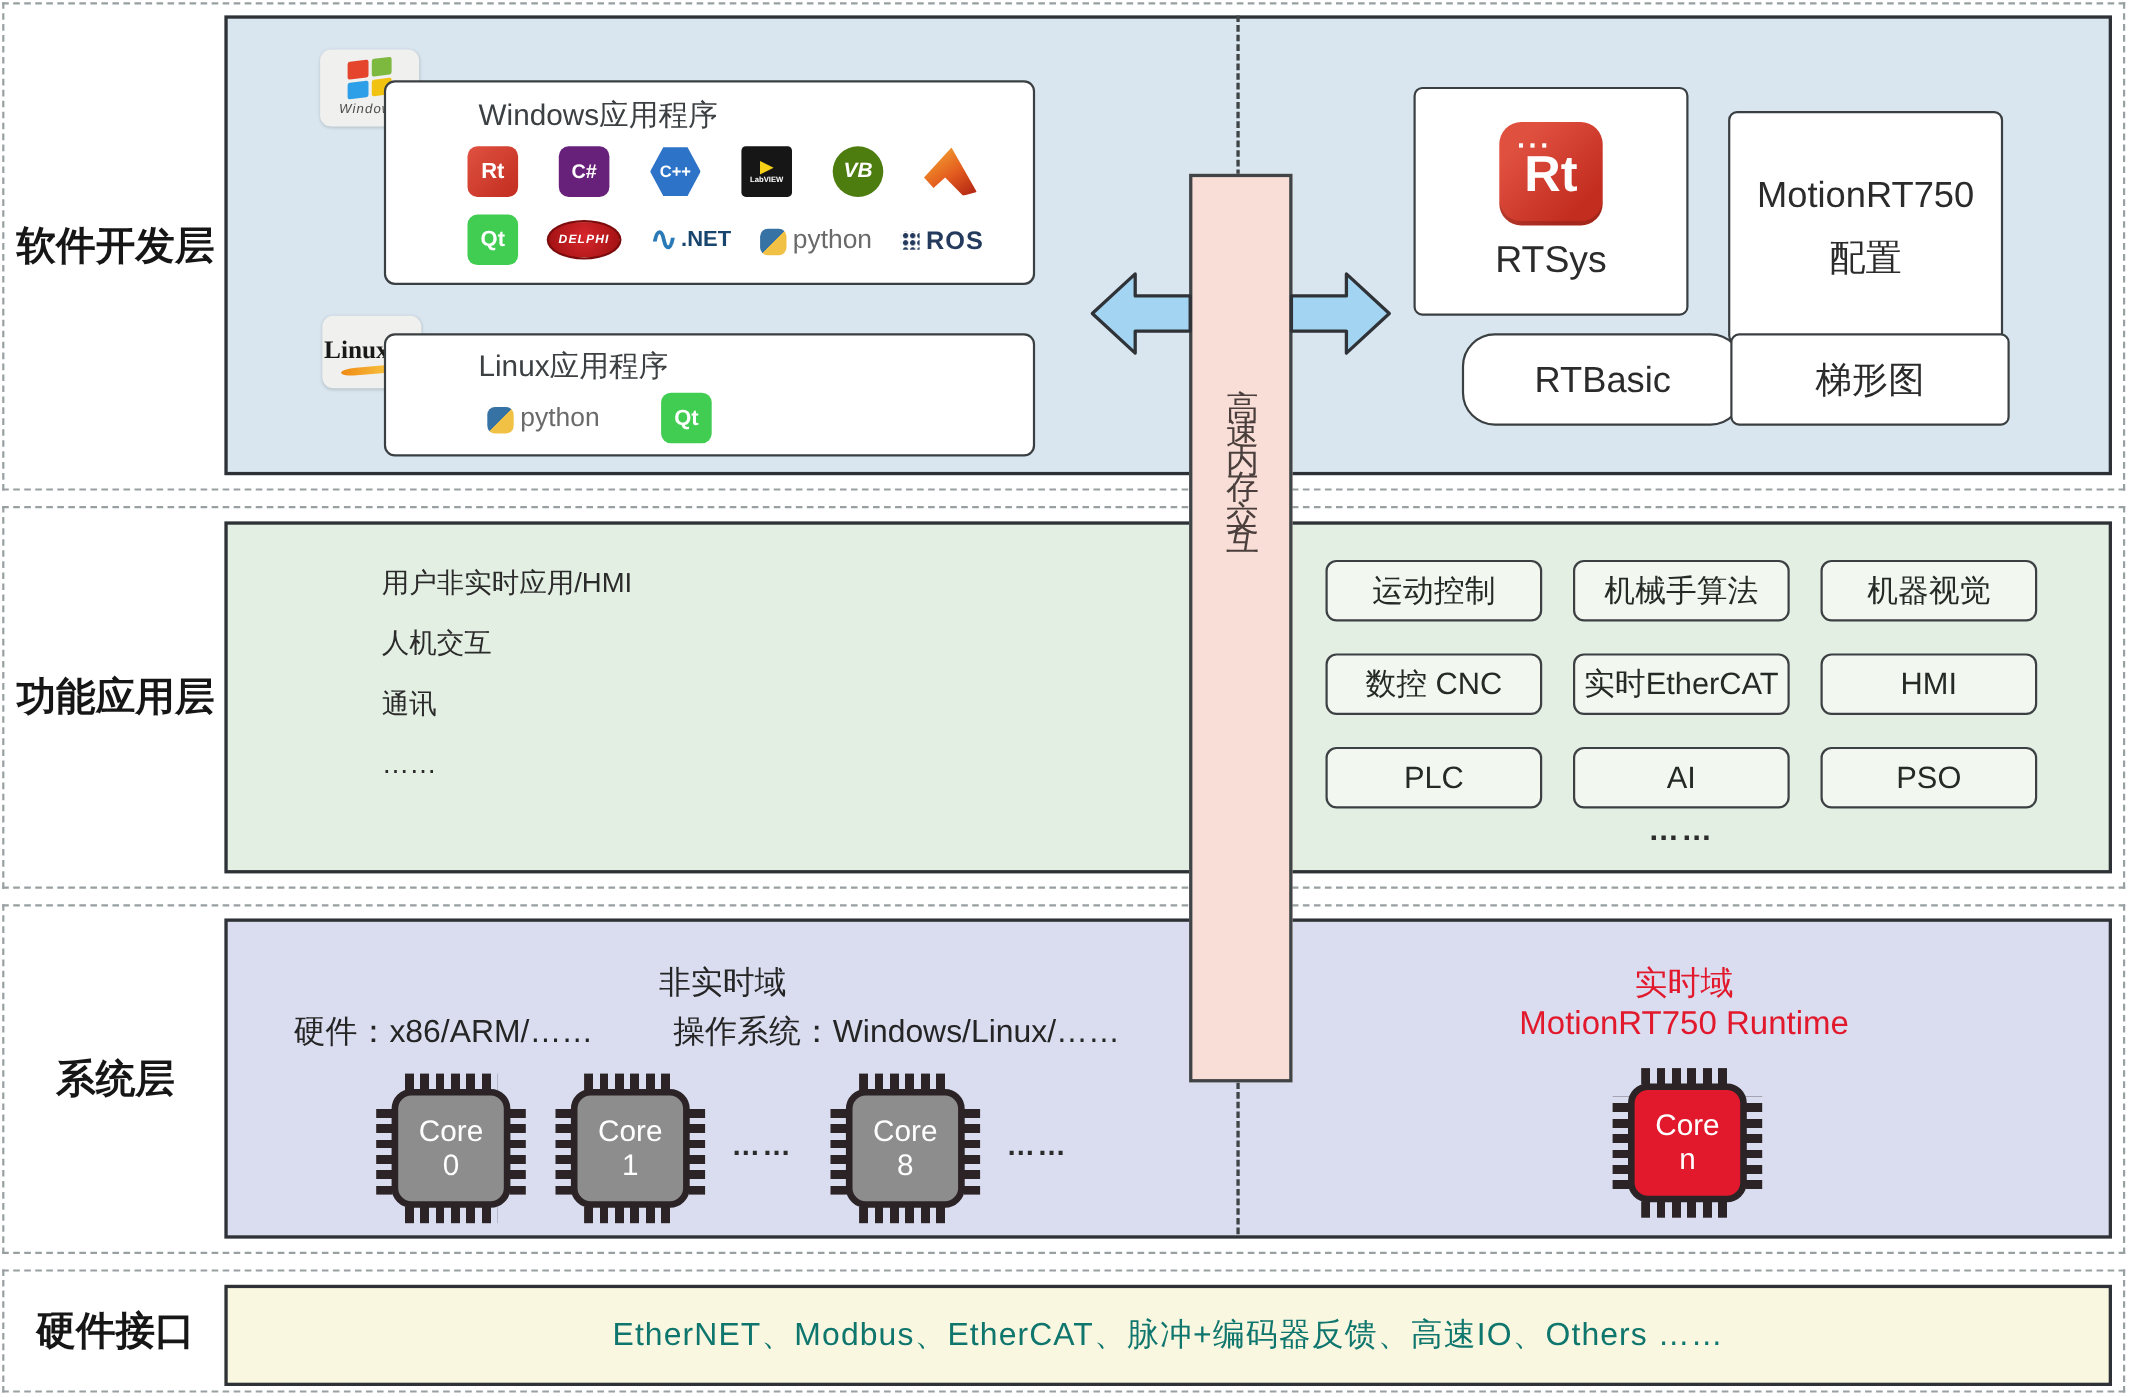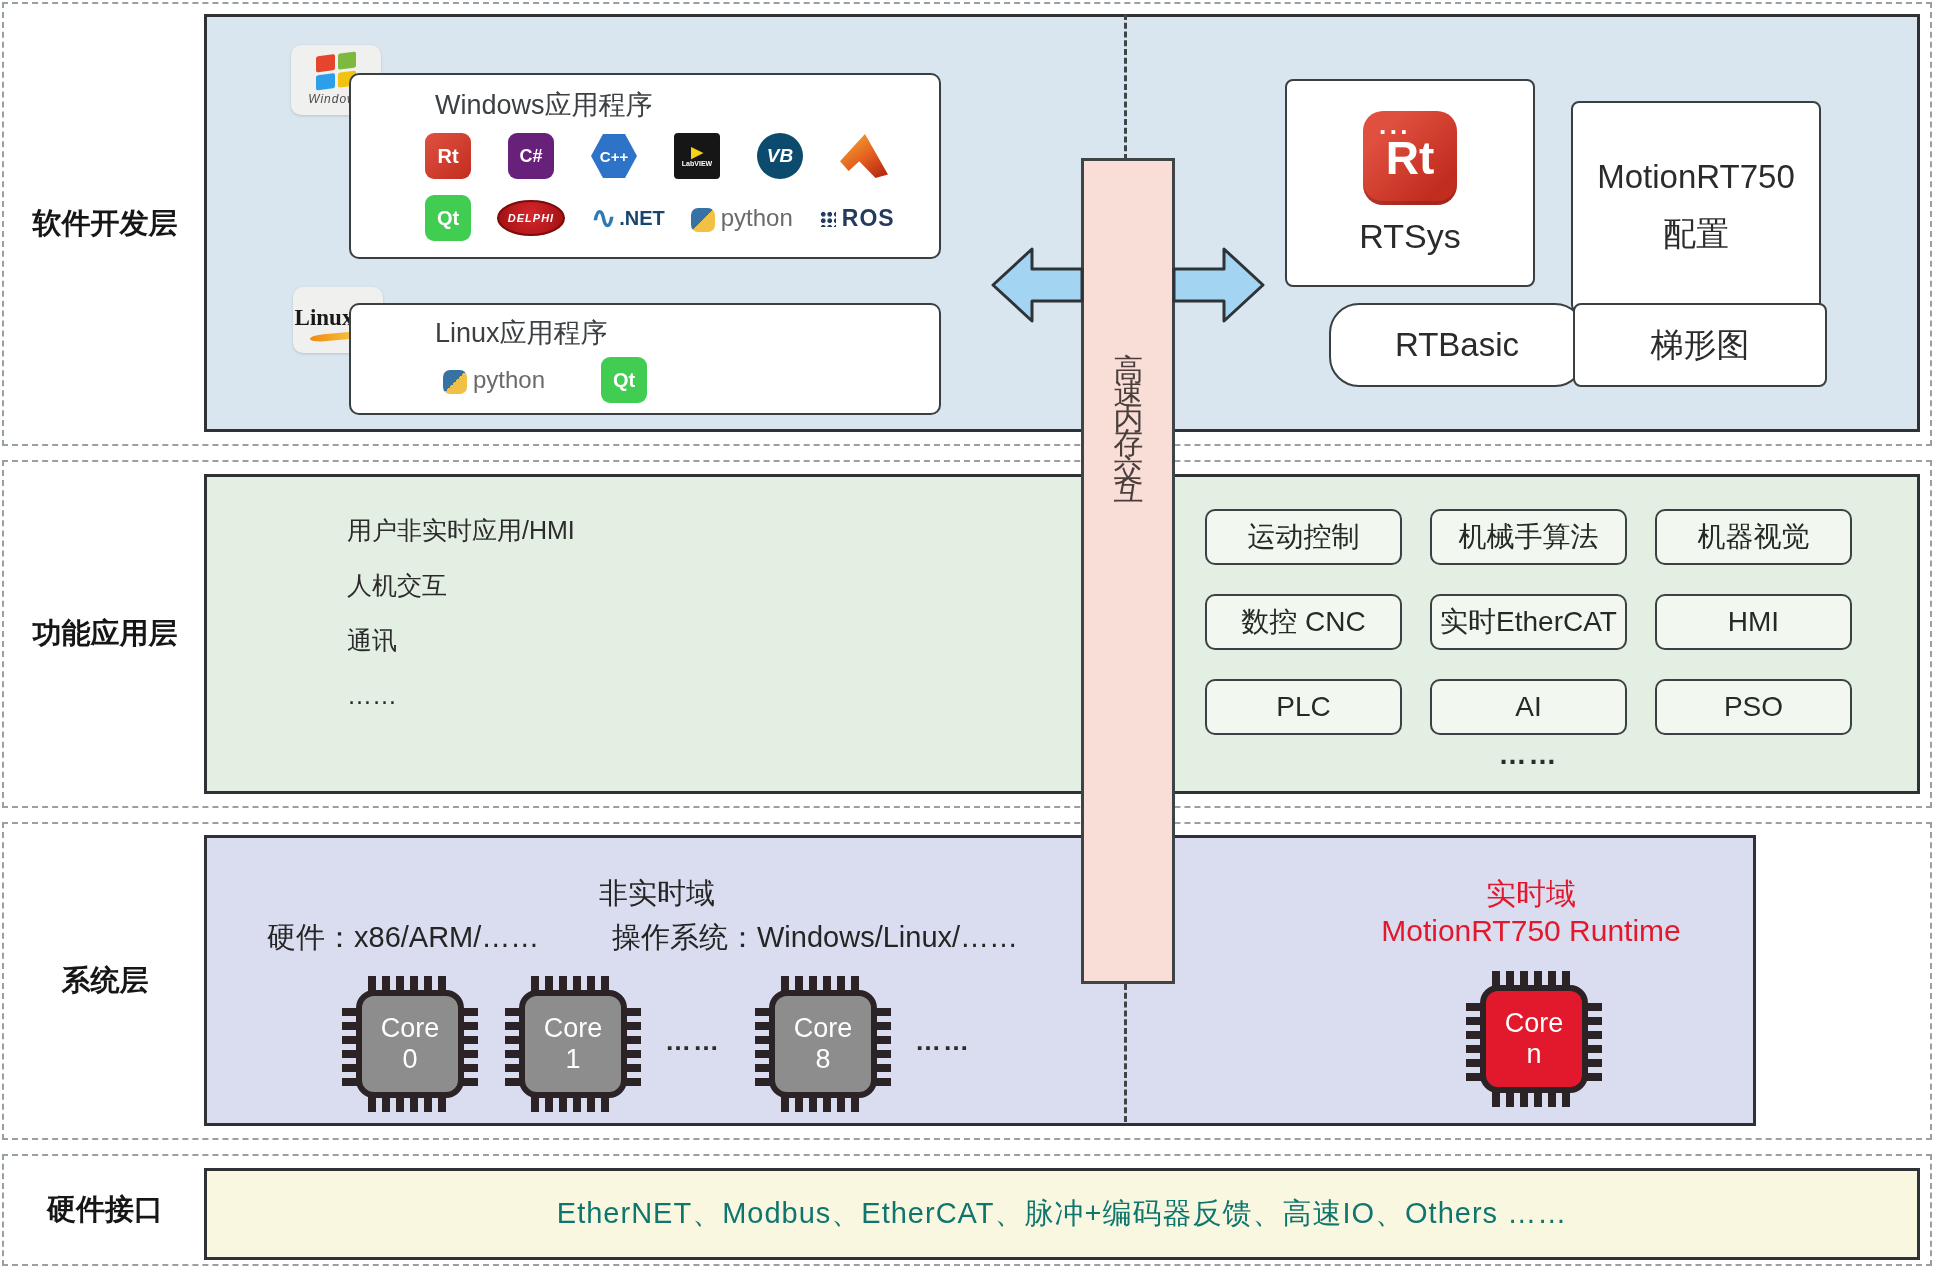--- a/index.html
+++ b/index.html
@@ -5,25 +5,25 @@
   html,body{margin:0;padding:0;background:#fff;}
   .canvas{position:relative;width:1936px;height:1270px;background:#fff;
           font-family:"Liberation Sans",sans-serif;overflow:hidden;}
   
   .band{position:absolute;left:2px;width:1930px;border:2px dashed #98a0a2;background:#fff;box-sizing:border-box;}
   .band1{top:2px;height:444px;}
   .band2{top:460px;height:348px;}
   .band3{top:822px;height:318px;}
   .band4{top:1154px;height:112px;}
   .layer-label{position:absolute;left:0;top:50%;transform:translateY(-50%);width:202px;
-               text-align:center;font-size:29px;font-weight:700;color:#161616;white-space:nowrap;}
+               text-align:center;font-size:36px;font-weight:700;color:#161616;white-space:nowrap;}
   .panel{position:absolute;border:3px solid #2e3236;box-sizing:border-box;}
   .panel-blue{left:200px;top:10px;width:1716px;height:418px;background:#d9e6ef;}
   .panel-green{left:200px;top:12px;width:1716px;height:320px;background:#e3efe3;}
-  .panel-lav{left:200px;top:11px;width:1552px;height:291px;background:#d9ddef;}
+  .panel-lav{left:200px;top:11px;width:1716px;height:291px;background:#d9ddef;}
   .panel-yellow{left:200px;top:12px;width:1716px;height:92px;background:#faf7e1;}
   
   .badge{position:absolute;background:#f0f0ef;border-radius:10px;display:flex;flex-direction:column;
          align-items:center;justify-content:center;box-shadow:0 1px 3px rgba(0,0,0,.15);}
   .win-badge{left:84px;top:28px;width:90px;height:70px;}
   .winflag{width:40px;height:34px;display:grid;grid-template-columns:1fr 1fr;grid-template-rows:1fr 1fr;
            gap:3px;transform:skewY(-7deg);}
   .winflag i{border-radius:2px;}
   .winflag .p1{background:#e4452c;}.winflag .p2{background:#7db93f;}
   .winflag .p3{background:#2d9fe8;}.winflag .p4{background:#f2c211;}
@@ -47,21 +47,21 @@
   
   .tile{width:46px;height:46px;border-radius:9px;display:flex;align-items:center;justify-content:center;
         color:#fff;font-weight:700;}
   .tile.rt{background:linear-gradient(135deg,#df5140,#c22d20);font-size:20px;}
   .tile.cs{background:#68217a;font-size:18px;}
   .tile.cpp{background:#2d73c8;clip-path:polygon(26% 2%,74% 2%,100% 50%,74% 98%,26% 98%,0 50%);
             border-radius:0;font-size:15px;}
   .tile.lv{background:#161616;border-radius:4px;flex-direction:column;gap:1px;}
   .lv-play{color:#f7d117;font-size:15px;line-height:14px;}
   .lv-label{color:#fff;font-size:7px;letter-spacing:0;}
-  .tile.vb{background:#0c4a6e;border-radius:50%;font-size:19px;font-style:italic;}
+  .tile.vb{background:#4d7c0f;border-radius:50%;font-size:19px;font-style:italic;}
   .matlab{width:48px;height:44px;display:inline-block;
           background:linear-gradient(145deg,#f29a2e 15%,#e35c1f 55%,#b92d14 90%);
           clip-path:polygon(52% 0,100% 92%,74% 100%,40% 62%,18% 84%,0 62%);}
   .tile.qt{background:#41cd52;font-size:20px;}
   .delphi{width:68px;height:36px;border-radius:50%;background:radial-gradient(circle at 50% 40%,#d6272c,#9d0f10);
           border:2px solid #7c0b0c;color:#fff;font-size:11px;font-weight:700;font-style:italic;
           display:flex;align-items:center;justify-content:center;letter-spacing:1px;box-sizing:border-box;}
   .dotnet{display:flex;align-items:center;gap:3px;}
   .dotnet .swoosh{color:#2a7ab8;font-size:30px;font-weight:700;font-style:normal;line-height:30px;}
   .dotnet b{color:#17456e;font-size:20px;}

